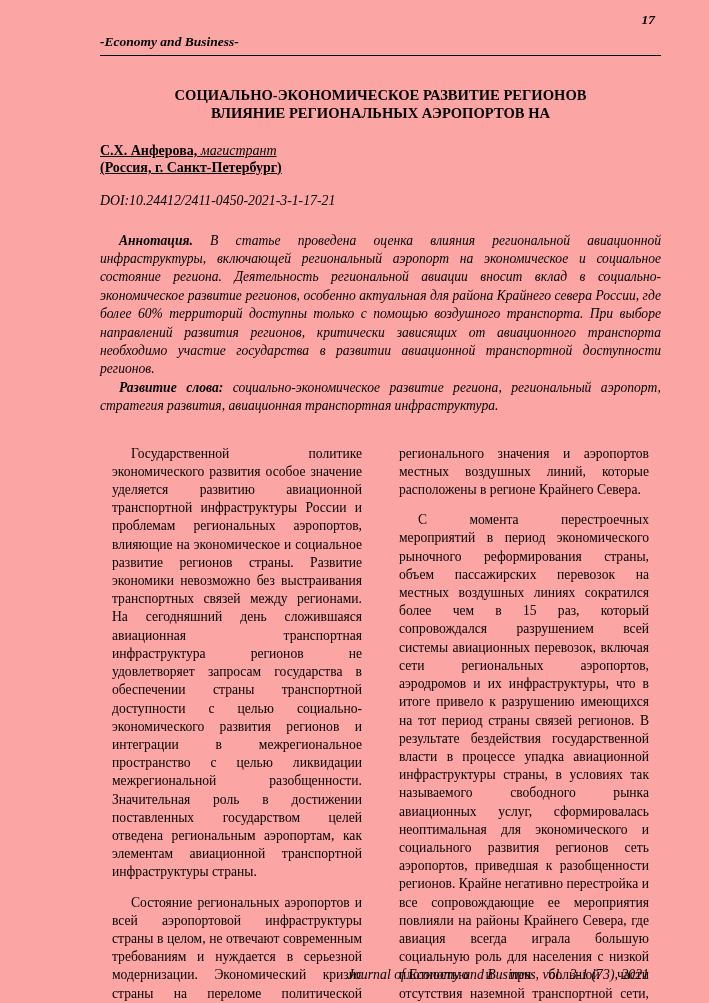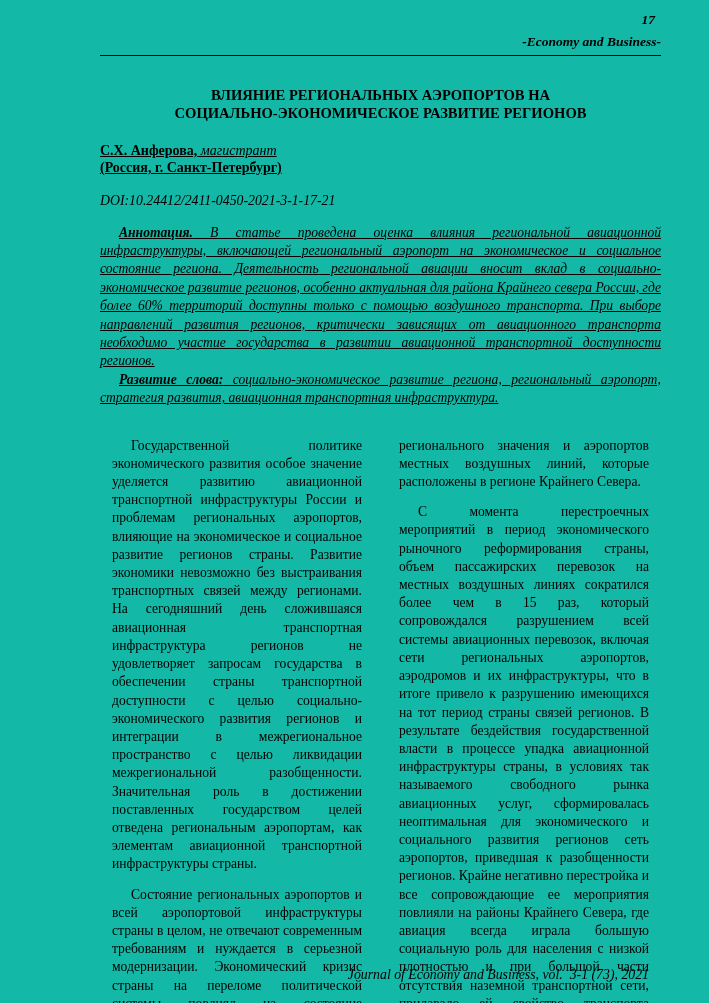--- a/index.html
+++ b/index.html
@@ -4,38 +4,38 @@
 <style>
   html, body {
     margin: 0;
     padding: 0;
     background: #ffffff;
   }
   .page {
     position: relative;
     width: 709px;
     height: 1003px;
-    background: #14b8a6;
+    background: #fca5a5;
     color: #000000;
     font-family: "Liberation Serif", "DejaVu Serif", serif;
     box-sizing: border-box;
     padding: 12px 48px 0 100px;
     overflow: hidden;
   }
   
   .page-number {
     text-align: right;
     font-size: 13.5px;
     font-weight: bold;
     font-style: italic;
     line-height: 16px;
     padding-right: 6px;
   }
   .running-head {
-    text-align: right;
+    text-align: left;
     font-size: 13.5px;
     font-weight: bold;
     font-style: italic;
     line-height: 17px;
     margin-top: 5px;
   }
   .head-rule {
     border: none;
     border-top: 1.6px solid #000000;
     margin: 5px 0 0 0;
@@ -59,26 +59,25 @@
   .affiliation, .affiliation-location { font-weight: bold; }
   .doi-line {
     margin-top: 15px;
     text-align: left;
     font-style: italic;
     font-size: 13.8px;
     line-height: 17px;
   }
   
   .abstract-block {
-    margin-top: 15px;
+    margin-top: 23px;
     font-style: italic;
     font-size: 13.6px;
     line-height: 18.4px;
     text-align: justify;
-    text-decoration: underline;
   }
   .abstract-block p {
     margin: 0;
     text-indent: 19px;
   }
   .bold-italic-label { font-weight: bold; }
   
   .body-columns {
     display: flex;
     gap: 13px;
@@ -106,22 +105,22 @@
 
 <div class="page">
 
   <header>
     <div class="page-number">17</div>
     <div class="running-head">-Economy and Business-</div>
     <hr class="head-rule">
   </header>
 
   <h1 class="article-title">
+    <span style="display:block">СОЦИАЛЬНО-ЭКОНОМИЧЕСКОЕ РАЗВИТИЕ РЕГИОНОВ</span>
     <span style="display:block">ВЛИЯНИЕ РЕГИОНАЛЬНЫХ АЭРОПОРТОВ НА</span>
-    <span style="display:block">СОЦИАЛЬНО-ЭКОНОМИЧЕСКОЕ РАЗВИТИЕ РЕГИОНОВ</span>
   </h1>
 
   <div class="author-block">
     <div class="author-line">
       <span class="author-name">С.Х. Анферова,</span><span class="author-role"> магистрант</span>
     </div>
     <div class="affiliation-location">(Россия, г. Санкт-Петербург)</div>
   </div>
 
   <div class="doi-line">DOI:10.24412/2411-0450-2021-3-1-17-21</div>

